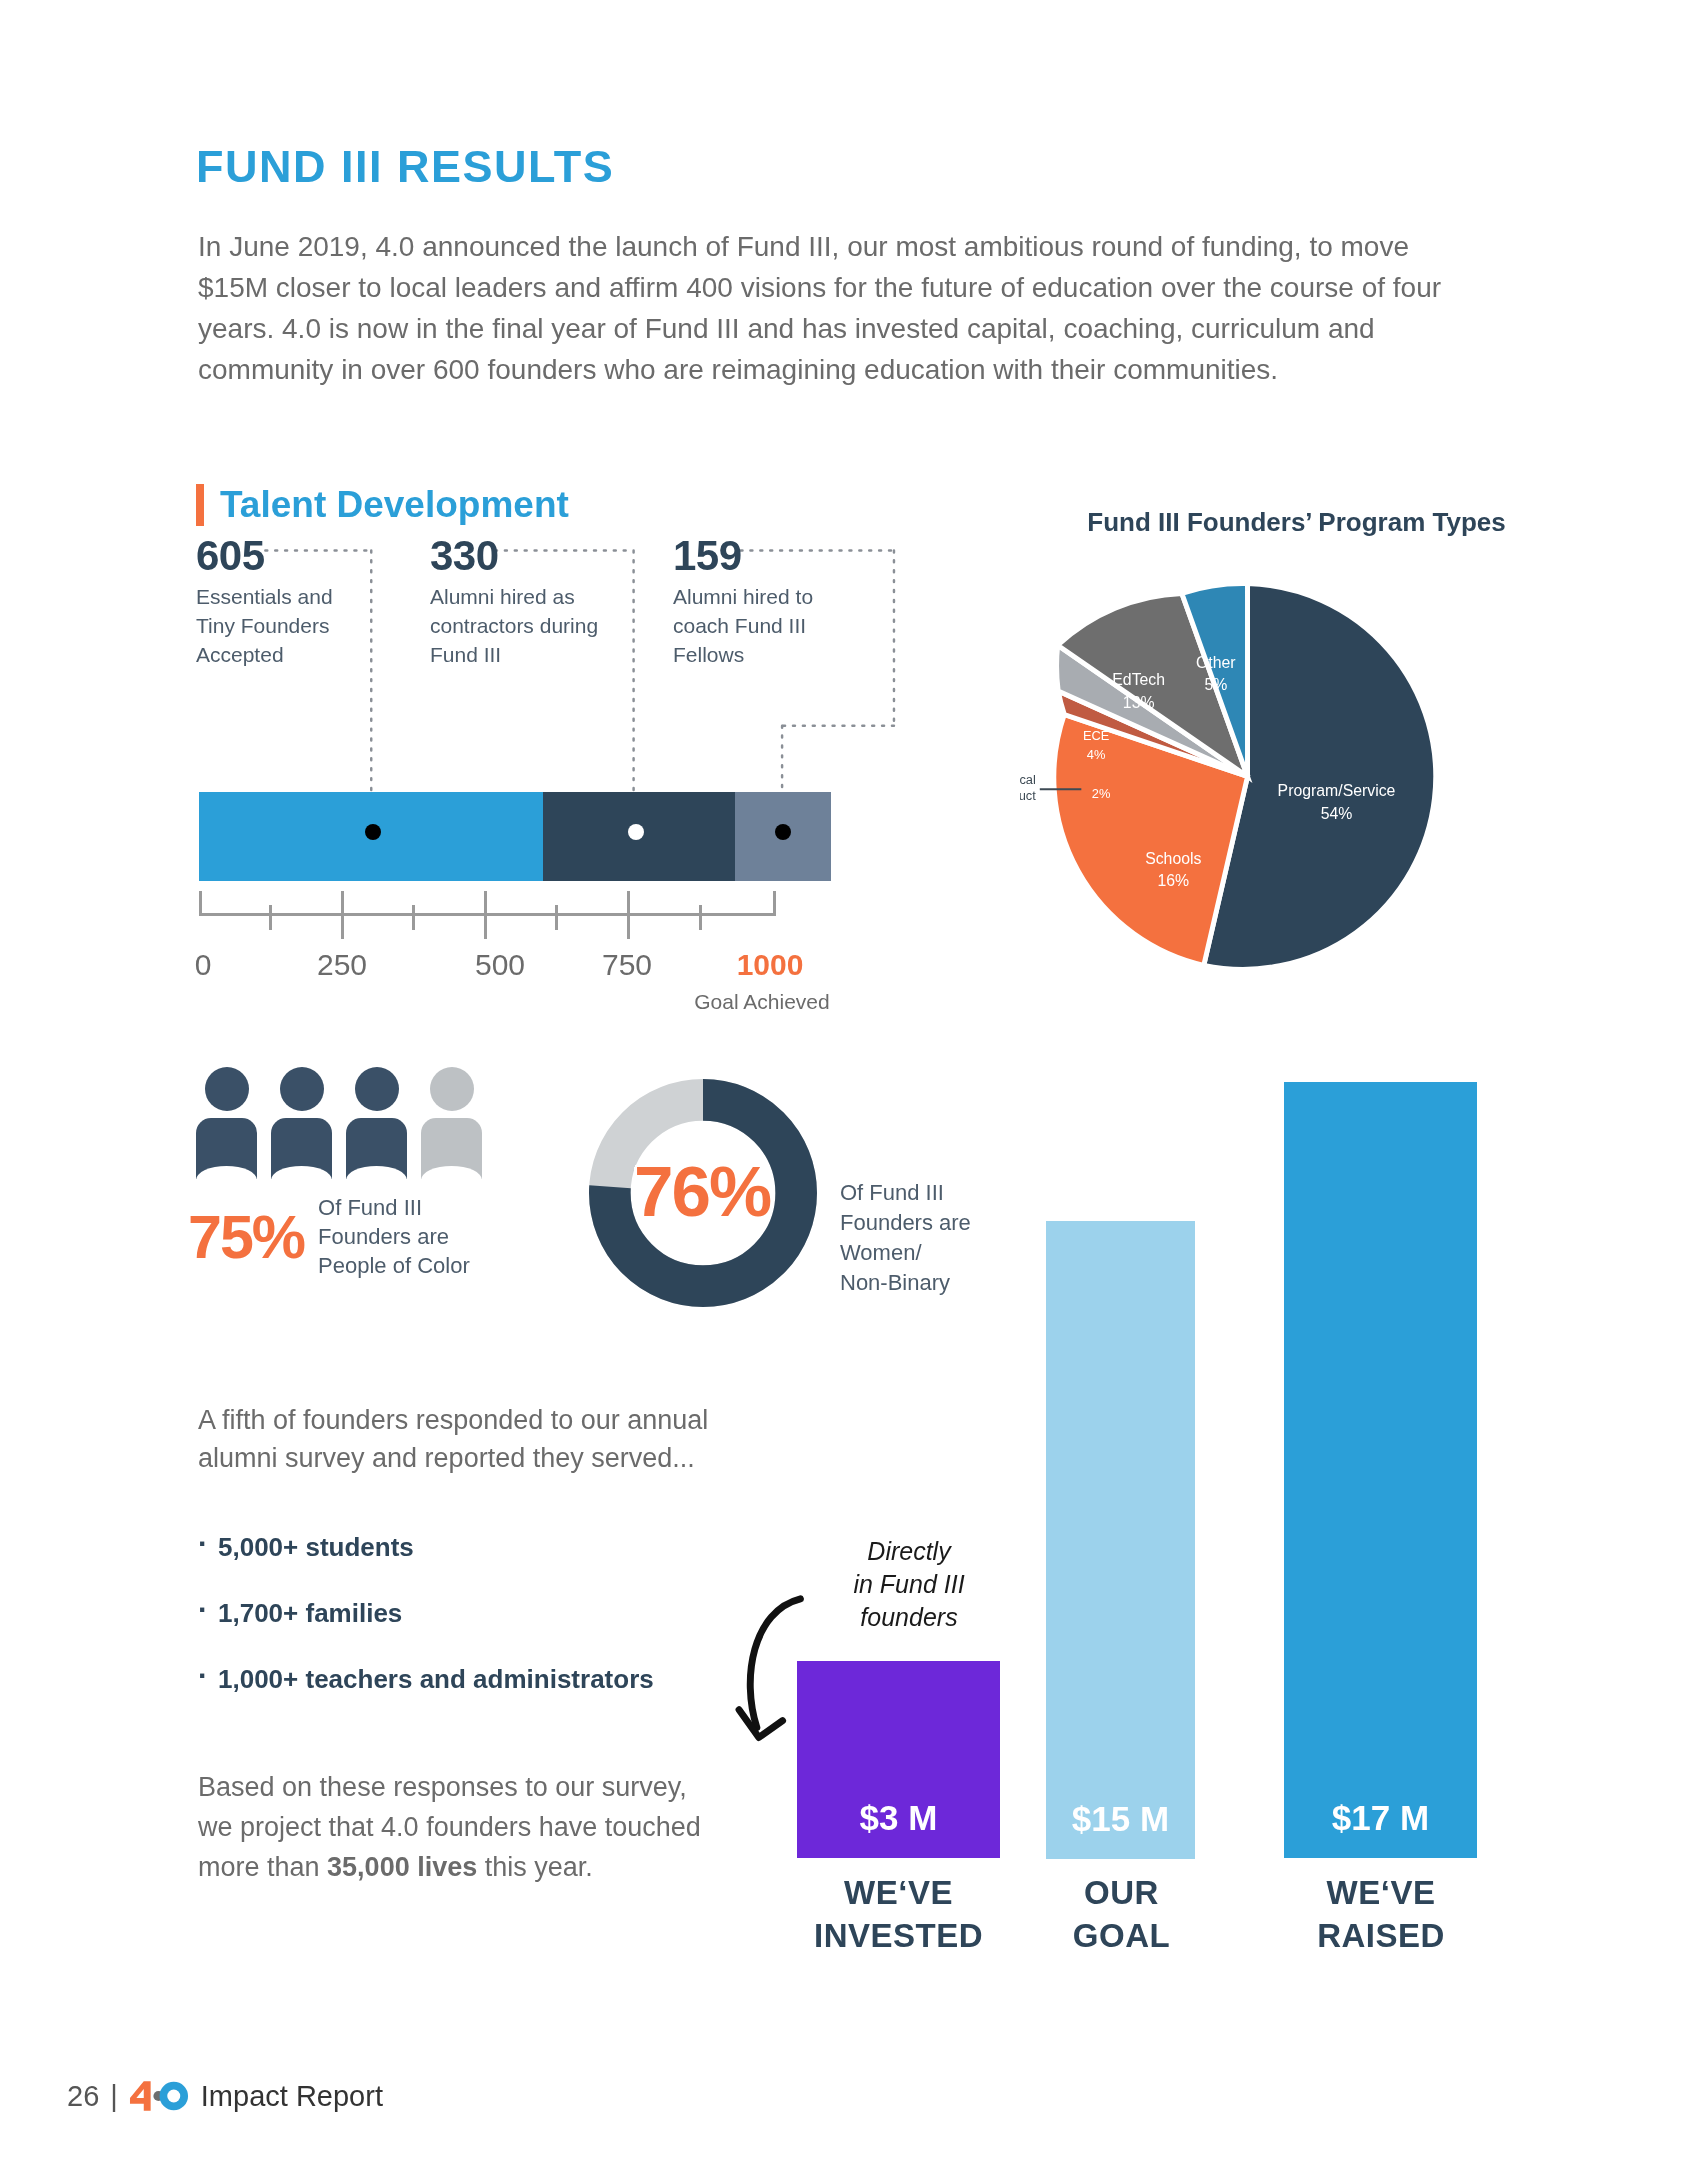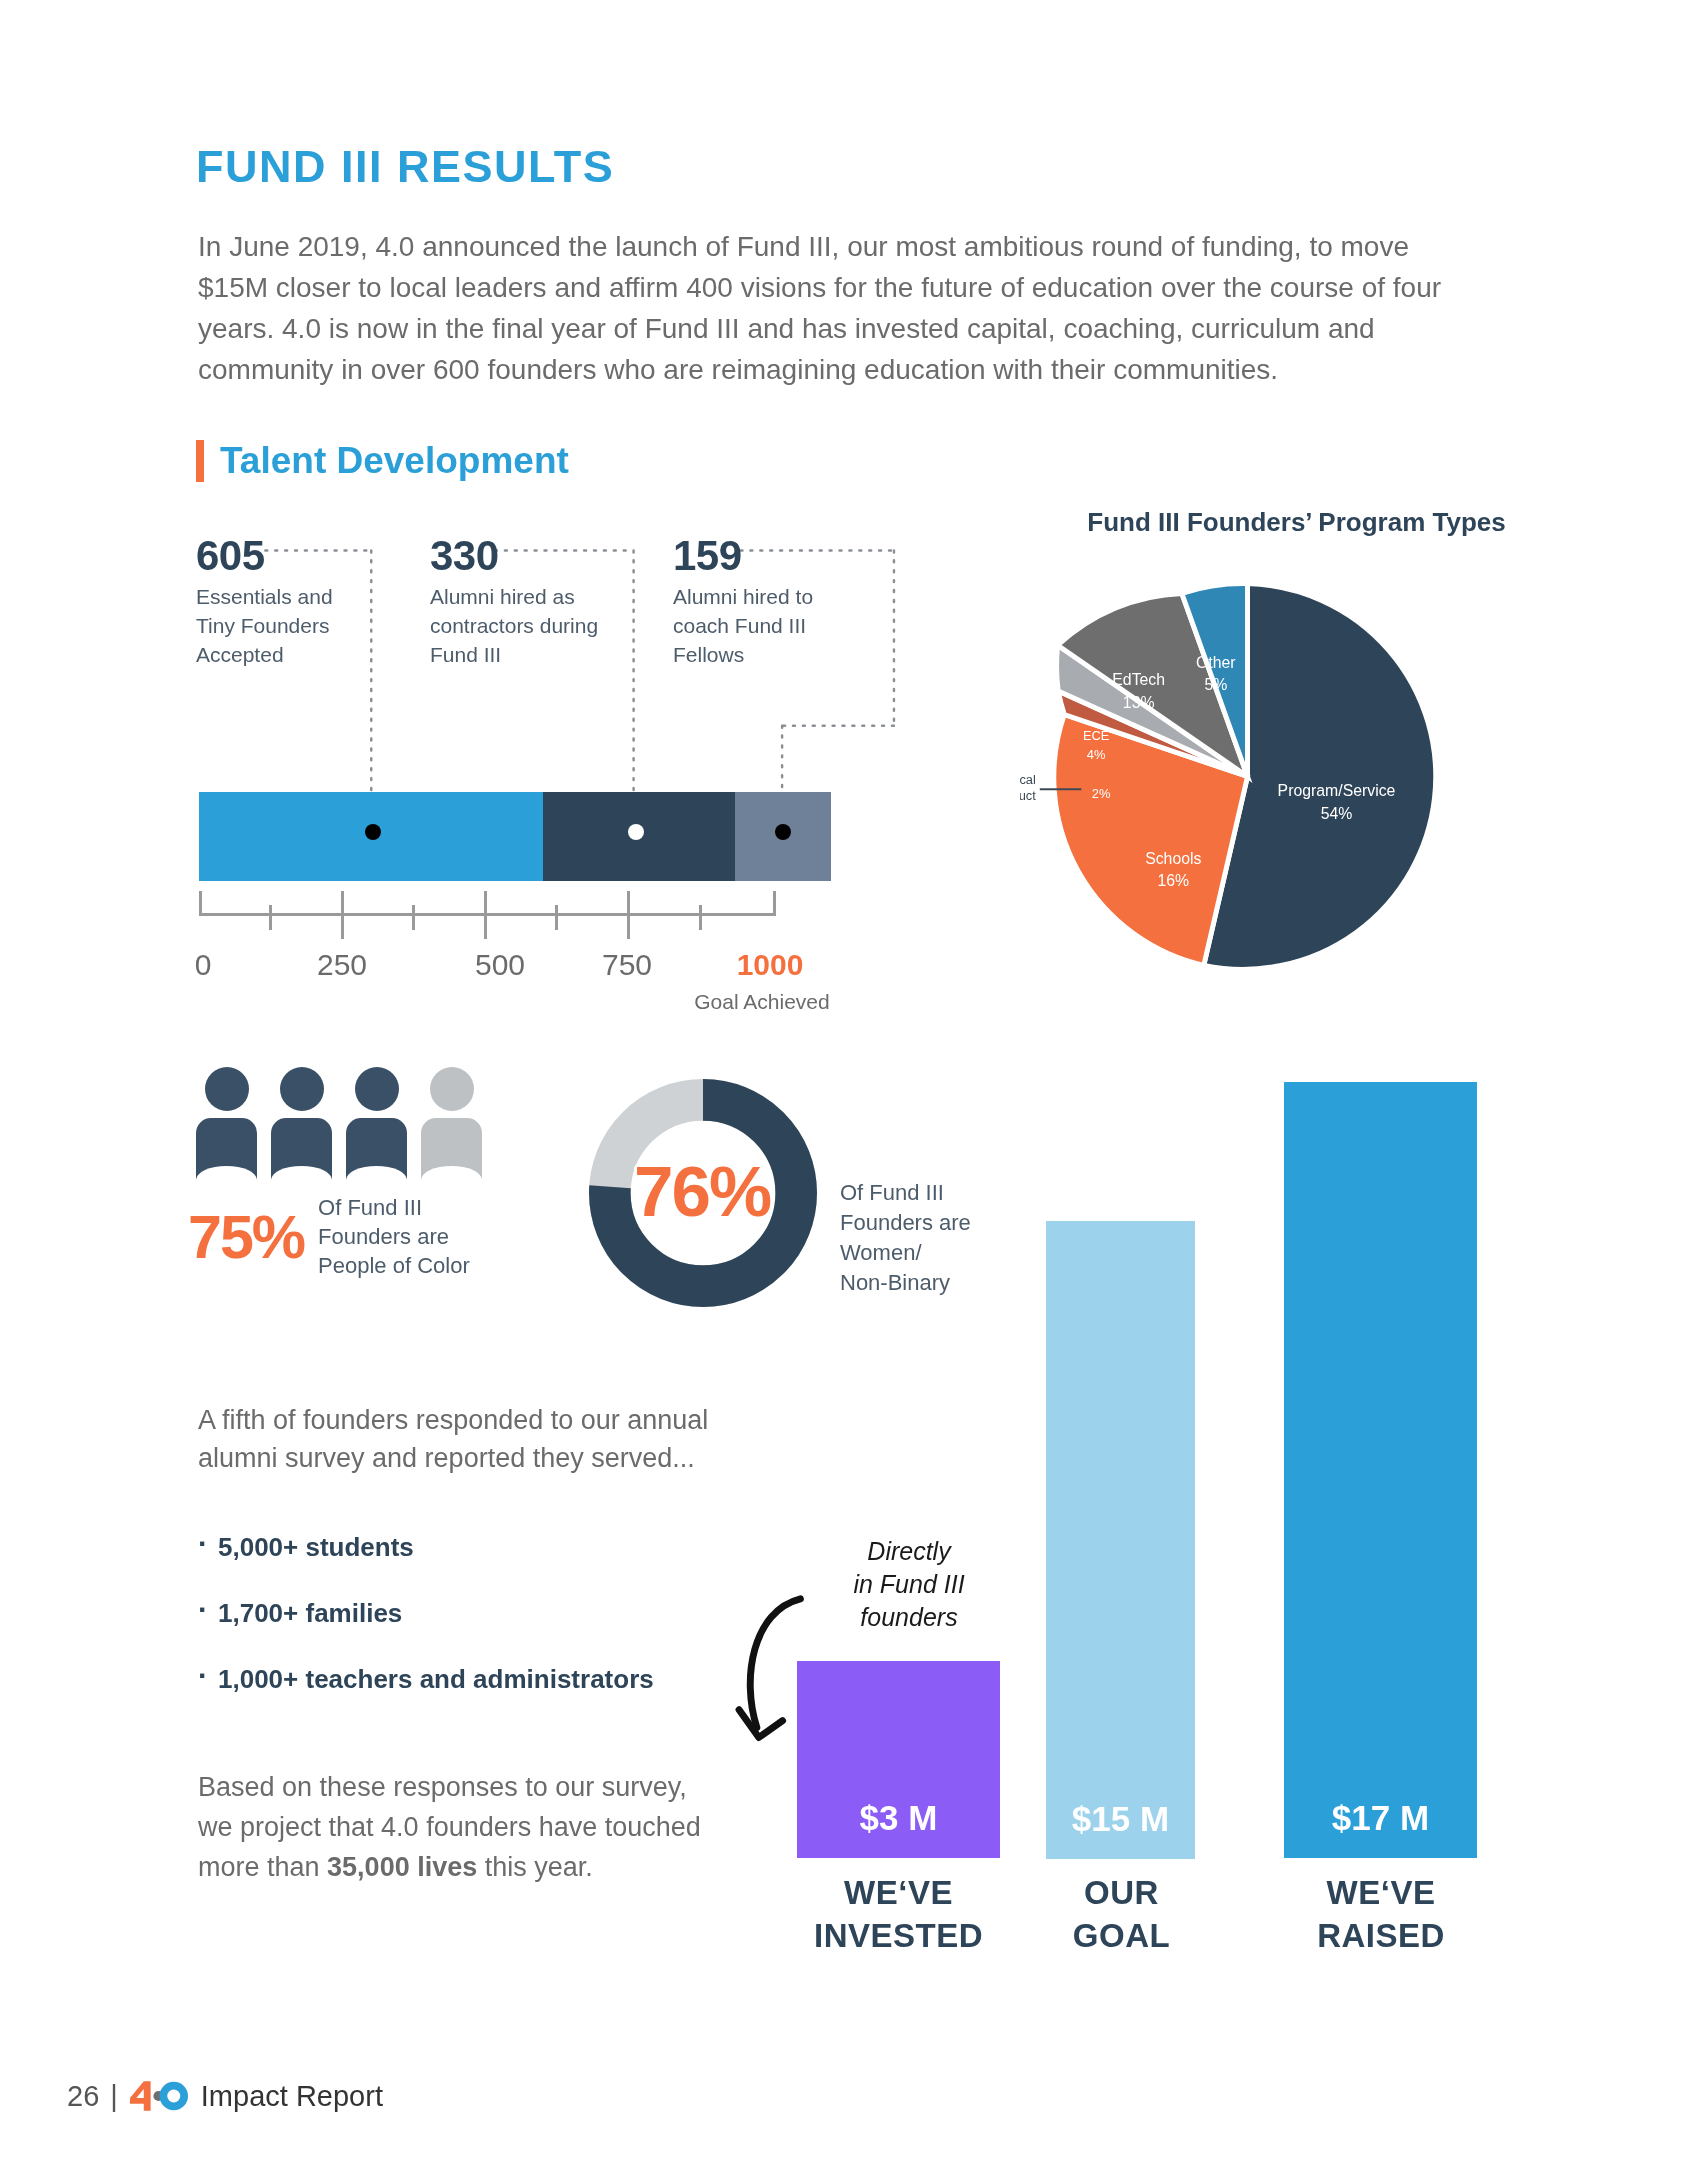--- a/index.html
+++ b/index.html
@@ -21,21 +21,21 @@
     color: #2b9fd8;
   }
   #intro-paragraph {
     position: absolute; left: 198px; top: 226px; width: 1277px;
     font-size: 28px; line-height: 41px;
     color: #6b6b6b; font-weight: 400;
   }
 
   
   #talent-heading-wrap {
-    position: absolute; left: 196px; top: 440px;
+    position: absolute; left: 196px; top: 484px;
     display: flex; align-items: center; gap: 16px;
   }
   #talent-accent-bar { width: 8px; height: 42px; background: #f4713f; }
   #talent-heading { font-size: 37px; font-weight: bold; color: #2b9fd8; }
 
   
   .stat-block { position: absolute; }
   .stat-num {
     font-size: 42px; font-weight: bold; color: #2e4559;
     line-height: 46px; letter-spacing: -0.5px;
@@ -146,21 +146,21 @@
   
   .money-bar { position: absolute; }
   .money-value {
     position: absolute; left: 0; bottom: 20px; width: 100%;
     text-align: center; color: #ffffff; font-weight: bold; font-size: 35px;
   }
   .money-label {
     position: absolute; text-align: center; color: #2e4559;
     font-weight: bold; font-size: 33px; line-height: 43px; letter-spacing: 0.5px;
   }
-  #bar-invested { left: 797px; top: 1661px; width: 203px; height: 197px; background: #8b5cf6; }
+  #bar-invested { left: 797px; top: 1661px; width: 203px; height: 197px; background: #6d28d9; }
   #bar-goal     { left: 1046px; top: 1221px; width: 149px; height: 638px; background: #9cd2ec; }
   #bar-raised   { left: 1284px; top: 1082px; width: 193px; height: 776px; background: #2b9fd8; }
   #label-invested { left: 782px; top: 1871px; width: 233px; }
   #label-goal     { left: 1030px; top: 1871px; width: 183px; }
   #label-raised   { left: 1267px; top: 1871px; width: 228px; }
 
   #arrow-note {
     position: absolute; left: 830px; top: 1535px; width: 158px;
     font-size: 25px; line-height: 33px; font-style: italic; color: #1a1a1a;
     text-align: center;

